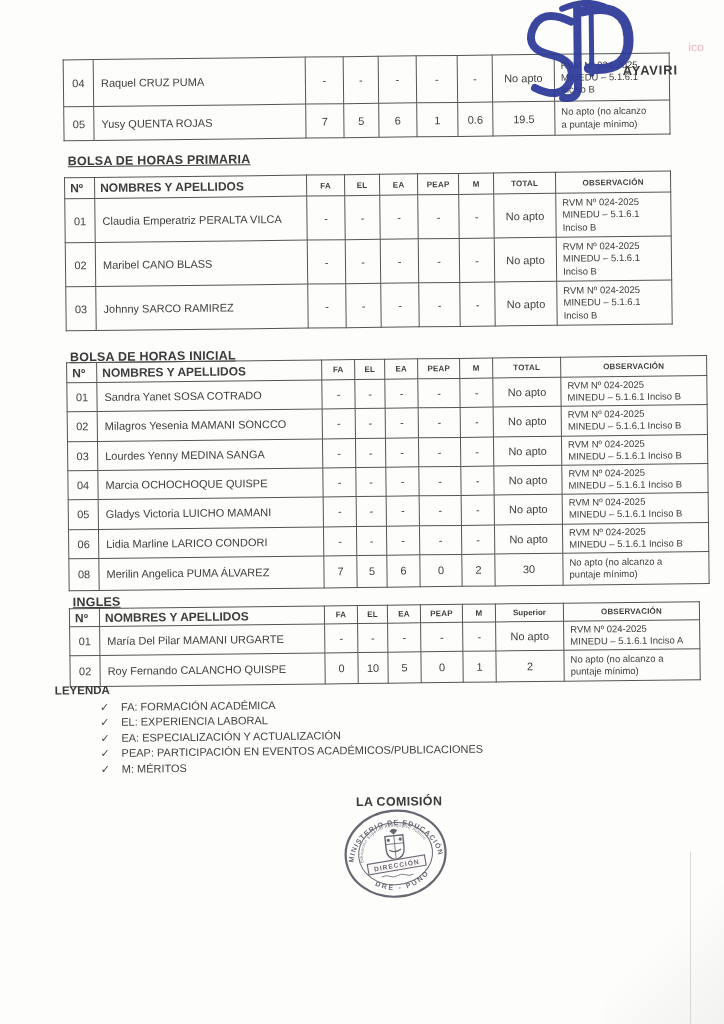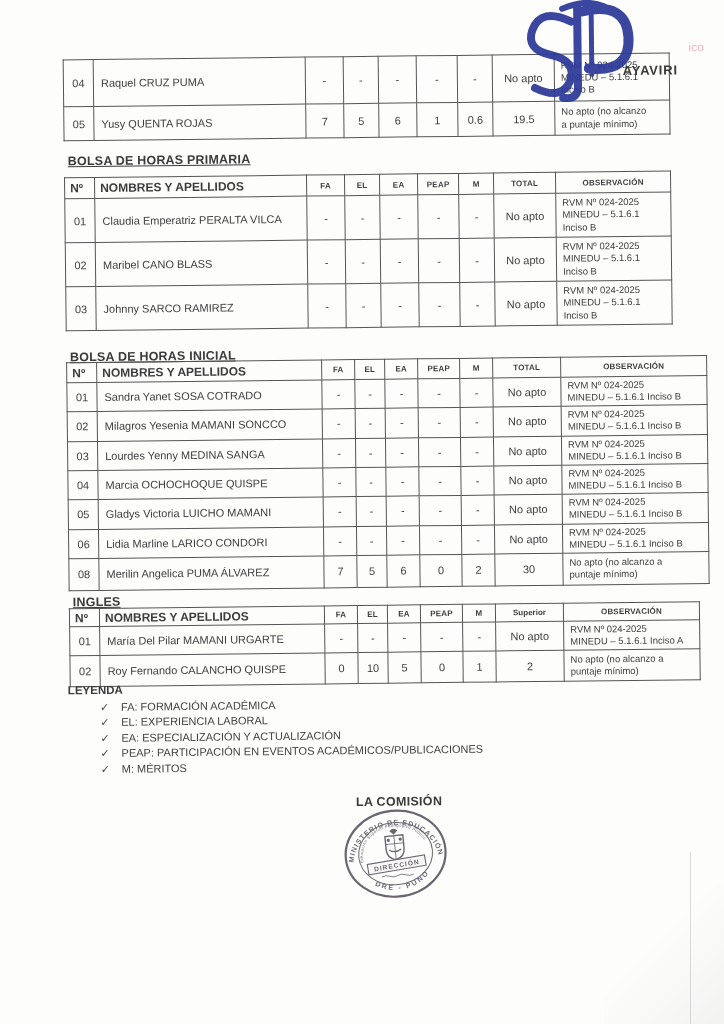--- a/index.html
+++ b/index.html
@@ -17,21 +17,21 @@
   .c-score{text-align:center;font-size:11px;}
   .c-total{text-align:center;font-size:11px;}
   .c-obs{font-size:9.5px;line-height:1.28;white-space:pre-line;padding:2px 6px !important;}
   tr.r47{height:47px;} tr.r34{height:34px;} tr.r21{height:21px;} tr.r44{height:44px;}
   tr.r20{height:20px;} tr.r28{height:28px;} tr.r32{height:32px;}
   tr.r18{height:18px;} tr.r26{height:26px;} tr.r31{height:31px;}
 
   .sec-title{position:absolute;font-weight:bold;font-size:12.5px;text-decoration:underline;
              color:#3b3b3b;letter-spacing:.2px;}
 
-  #legend-title{position:absolute;left:47px;top:681px;font-weight:bold;font-size:11.5px;color:#3b3b3b;margin-left:13px;}
+  #legend-title{position:absolute;left:47px;top:681px;font-weight:bold;font-size:11.5px;color:#3b3b3b;}
   #legend-list{position:absolute;left:92px;top:697px;}
   .lg-item{font-size:11px;line-height:15.4px;color:#3f3f3f;white-space:nowrap;}
   .lg-check{display:inline-block;width:21px;color:#4a4a4a;}
 
   #commission{position:absolute;left:290px;top:795px;width:200px;text-align:center;
               font-weight:bold;font-size:12.5px;color:#3b3b3b;letter-spacing:.3px;}
 
   #logo{position:absolute;left:516px;top:0px;width:138px;height:112px;opacity:.93;}
   #ayaviri{position:absolute;left:622px;top:66px;font-weight:bold;font-size:13px;
            letter-spacing:.8px;color:#3a3a3a;text-align:right;}

